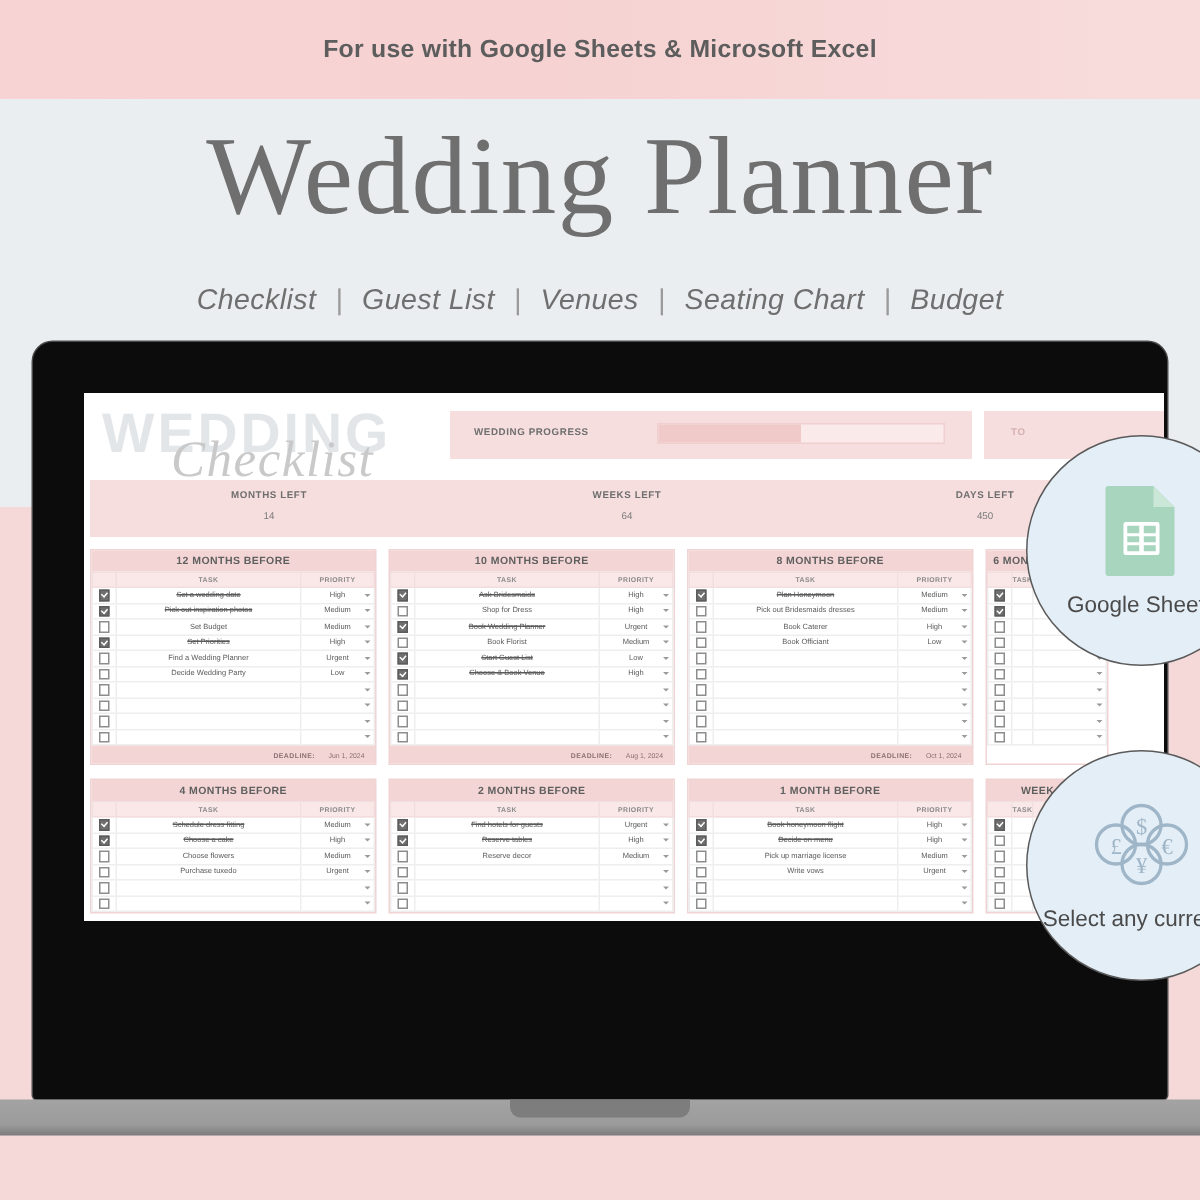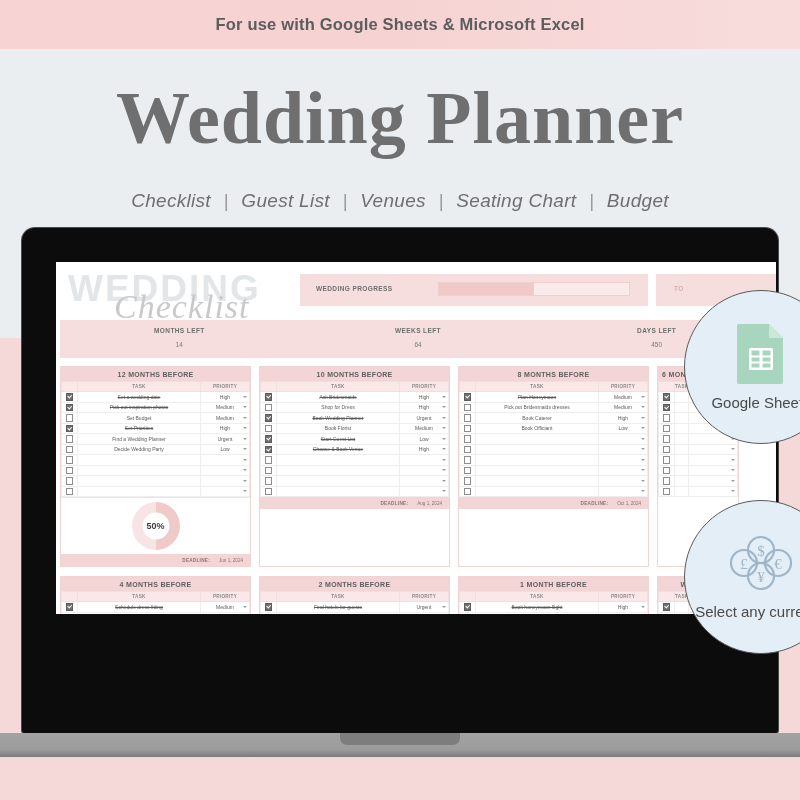--- a/index.html
+++ b/index.html
@@ -7,35 +7,35 @@
     width:800px;height:800px;overflow:hidden;position:relative;
     font-family:"Liberation Sans", sans-serif;
     background:#ecf0f1;
   }
   
   .bg-top{position:absolute;left:0;top:0;width:800px;height:338px;background:#eaeef0;}
   .bg-bottom{position:absolute;left:0;top:338px;width:800px;height:462px;background:#f5d9d8;}
 
   
   .banner{
-    position:absolute;left:0;top:0;width:800px;height:49px;
+    position:absolute;left:0;top:0;width:800px;height:66px;
     background:linear-gradient(90deg,#f7d3d3 0%,#f6d2d2 45%,#f8dcdc 100%);
     display:flex;align-items:center;justify-content:center;
   }
   .banner-text{
     font-size:16.5px;font-weight:bold;color:#5d5d5d;letter-spacing:.2px;
     font-family:"Liberation Sans", sans-serif;
   }
 
   
   .title{
     position:absolute;left:0;top:76px;width:800px;text-align:center;
     font-family:"Liberation Serif", serif;
     font-size:74px;color:#6f6f6f;letter-spacing:1px;line-height:1.15;
-    font-weight:700;
+    font-weight:400;
   }
   .subtitle{
     position:absolute;left:0;top:190px;width:800px;text-align:center;
     font-size:19px;color:#6f6f6f;letter-spacing:.3px;font-style:italic;
   }
   .subtitle .sep{color:#9a9a9a;padding:0 7px;}
 
   
   .laptop-screen{
     position:absolute;left:22px;top:228px;width:756px;height:505px;
@@ -318,25 +318,20 @@
                 </tr>
                 <tr>
                   <td class="c-chk"><span class="box"></span></td>
                   <td class=""></td>
                   <td class="c-pri">
                     <span class="caret"></span>
                   </td>
                 </tr>
               </tbody>
             </table>
-            <div class="donut-wrap">
-              <div class="donut" style="background:conic-gradient(#f0c9c9 0deg 180deg, #f8e4e4 180deg 360deg)">
-                <span class="donut-val">50%</span>
-              </div>
-            </div>
             <div class="deadline">
               <span class="dl-label">DEADLINE:</span>
               <span class="dl-date">Jun 1, 2024</span>
             </div>
           </div>
           <div class="card">
             <div class="card-title">10 MONTHS BEFORE</div>
             <table class="tasks">
               <tbody>
                 <tr>

